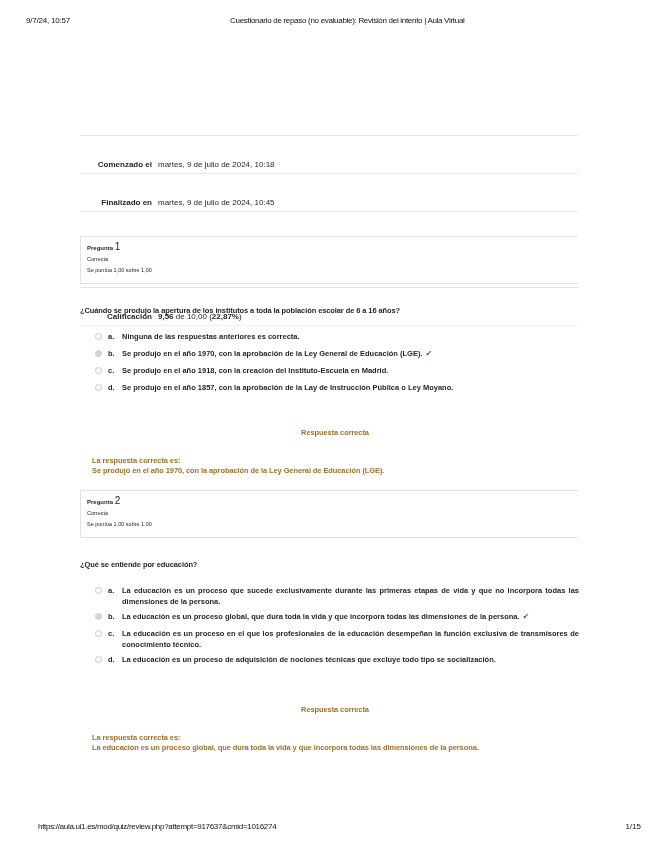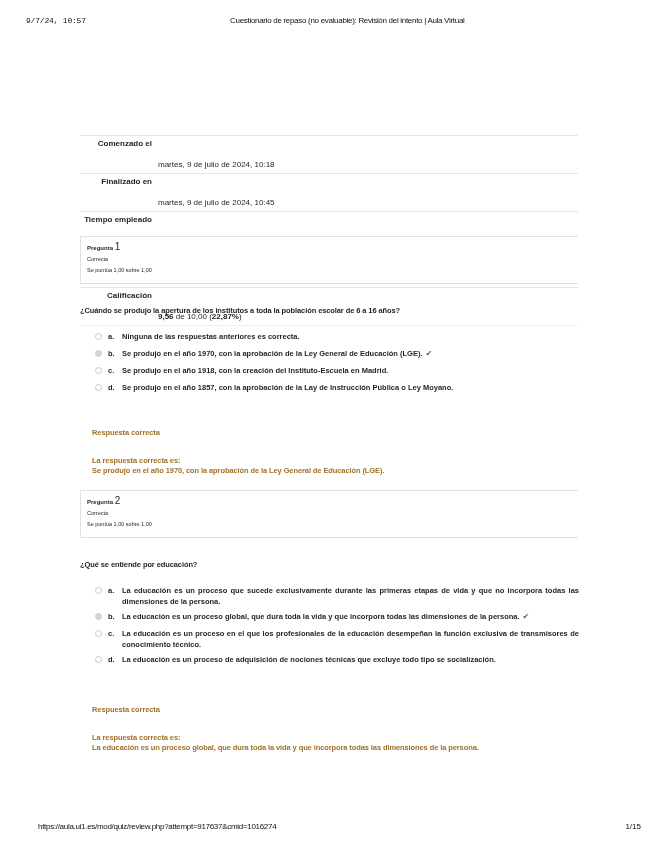--- a/index.html
+++ b/index.html
@@ -1,28 +1,28 @@
 <!DOCTYPE html>
 <html><head>
   <meta charset="utf-8">
   <style>
     * { box-sizing: border-box; margin: 0; padding: 0; }
     html, body { width: 655px; height: 848px; background: #ffffff; overflow: hidden; }
     body { position: relative; font-family: "Liberation Sans", sans-serif; color: #1d2125; }
 
     .print-header { position: absolute; top: 16px; left: 0; width: 655px; height: 12px; font-size: 8px; color: #111; }
-    .print-header .date { position: absolute; left: 26px; top: 0; letter-spacing: -0.2px; font-family: Liberation Mono, monospace; }
+    .print-header .date { position: absolute; left: 26px; top: 0; letter-spacing: -0.2px; }
     .print-header .title { position: absolute; left: 230px; top: 0; letter-spacing: -0.3px; }
 
     .print-footer { position: absolute; top: 822px; left: 12px; width: 655px; height: 12px; font-size: 8px; color: #111; }
     .print-footer .url { position: absolute; left: 26px; top: 0; letter-spacing: -0.3px; }
     .print-footer .page { position: absolute; right: 26px; top: 0; text-align: center; }
 
     .summary { position: absolute; left: 80px; top: 135px; width: 498px; border-collapse: collapse; font-size: 8px; }
-    .summary .row { display: flex; border-top: 1px solid #e6e6e6; padding: 3px 0; line-height: 10px; }
+    .summary .row { display: flex; border-top: 1px solid #e6e6e6; padding: 3px 0; line-height: 10px; align-items: flex-end; }
     .summary .row:last-child { border-bottom: 1px solid #f0f0f0; }
     .summary .label { width: 78px; text-align: right; font-weight: bold; color: #1d2125; padding-right: 6px; }
     .summary .value { flex: 1; color: #1d2125; margin-top: 21px; }
 
     .qinfo { position: absolute; left: 80px; width: 498px; height: 48px; border: 1px solid #dee2e6; border-right: none; background: #fff; padding: 5px 6px; font-size: 5.5px; color: #1d2125; }
     .qinfo .qno-row { font-weight: bold; font-size: 6px; line-height: 10px; }
     .qinfo .qno-row .num { font-size: 10px; font-weight: normal; }
     .qinfo .state { margin-top: 2px; line-height: 8px; }
     .qinfo .grade { margin-top: 3px; line-height: 8px; }
 
@@ -31,21 +31,21 @@
     .answers { position: absolute; left: 95px; width: 484px; font-size: 7.5px; font-weight: bold; color: #1d2125; }
     .answer { display: flex; align-items: flex-start; line-height: 11px; }
     .answer .radio { width: 7px; height: 7px; border-radius: 50%; border: 1px solid #c8c8c8; background: #fff; margin-top: 2px; margin-right: 6px; flex-shrink: 0; }
     .answer .radio.checked { background: #d5d5d5; border-color: #cfcfcf; }
     .answer .letter { width: 14px; flex-shrink: 0; }
     .answer .text { flex: 1; text-align: justify; white-space: nowrap; overflow: hidden; }
     .answer .text.wrap { white-space: normal; }
     .answer .check { color: #357a32; font-weight: normal; margin-left: 3px; font-size: 8px; }
 
     .feedback { position: absolute; left: 92px; width: 486px; font-size: 7.5px; color: #a0712a; font-weight: bold; letter-spacing: -0.1px; }
-    .feedback .fb-title { line-height: 10px; }
+    .feedback .fb-title { line-height: 10px; text-align: center; }
     .feedback .right-label { margin-top: 18px; line-height: 10px; }
     .feedback .right-answer { line-height: 10px; }
   </style>
 </head>
 <body>
 
 <div class="print-header">
   <span class="date">9/7/24, 10:57</span>
   <span class="title">Cuestionario de repaso (no evaluable): Revisión del intento | Aula Virtual</span>
 </div>

